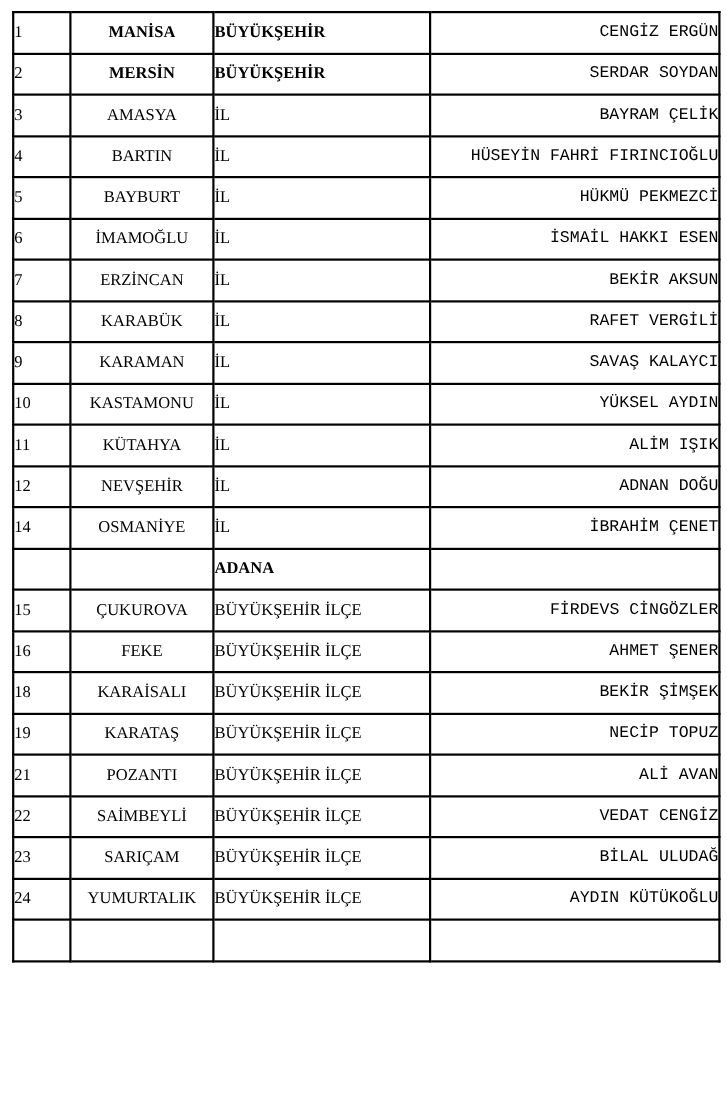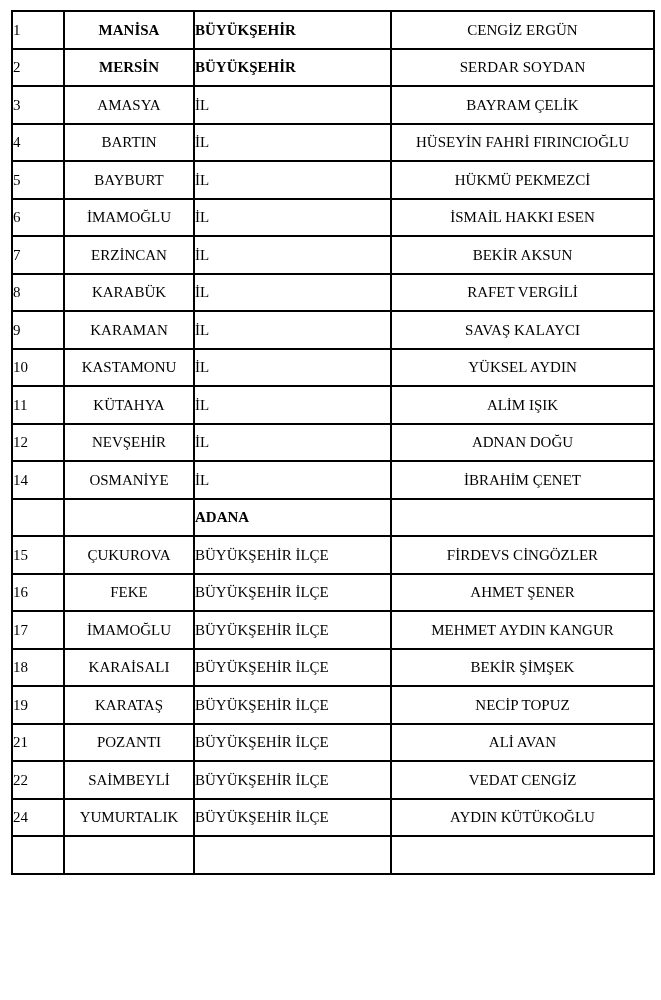--- a/index.html
+++ b/index.html
@@ -31,21 +31,21 @@
     font-size: 15px;
     line-height: 1.1;
     vertical-align: middle;
     white-space: nowrap;
     overflow: hidden;
     padding: 0;
   }
   td.col-no     { padding-left: 7px;  text-align: left; }
   td.col-place  { padding-left: 8px;  text-align: center; }
   td.col-type   { }
-  td.col-person { padding-left: 8px;  text-align: center; }
+  td.col-person { padding-left: 8px;  text-align: right; font-family: Liberation Mono, monospace; }
   td.bold       { font-weight: bold; }
 </style>
 </head>
 <body>
 
 <div class="page">
   <table class="roster-table">
     <colgroup>
       <col style="width:52px">
       <col style="width:130px">
@@ -143,26 +143,20 @@
     <td class="col-type">BÜYÜKŞEHİR İLÇE</td>
     <td class="col-person">FİRDEVS CİNGÖZLER</td>
   </tr>
         <tr>
     <td class="col-no">16</td>
     <td class="col-place">FEKE</td>
     <td class="col-type">BÜYÜKŞEHİR İLÇE</td>
     <td class="col-person">AHMET ŞENER</td>
   </tr>
         <tr>
-    <td class="col-no">17</td>
-    <td class="col-place">İMAMOĞLU</td>
-    <td class="col-type">BÜYÜKŞEHİR İLÇE</td>
-    <td class="col-person">MEHMET AYDIN KANGUR</td>
-  </tr>
-        <tr>
     <td class="col-no">18</td>
     <td class="col-place">KARAİSALI</td>
     <td class="col-type">BÜYÜKŞEHİR İLÇE</td>
     <td class="col-person">BEKİR ŞİMŞEK</td>
   </tr>
         <tr>
     <td class="col-no">19</td>
     <td class="col-place">KARATAŞ</td>
     <td class="col-type">BÜYÜKŞEHİR İLÇE</td>
     <td class="col-person">NECİP TOPUZ</td>
@@ -173,20 +167,26 @@
     <td class="col-type">BÜYÜKŞEHİR İLÇE</td>
     <td class="col-person">ALİ AVAN</td>
   </tr>
         <tr>
     <td class="col-no">22</td>
     <td class="col-place">SAİMBEYLİ</td>
     <td class="col-type">BÜYÜKŞEHİR İLÇE</td>
     <td class="col-person">VEDAT CENGİZ</td>
   </tr>
         <tr>
+    <td class="col-no">23</td>
+    <td class="col-place">SARIÇAM</td>
+    <td class="col-type">BÜYÜKŞEHİR İLÇE</td>
+    <td class="col-person">BİLAL ULUDAĞ</td>
+  </tr>
+        <tr>
     <td class="col-no">24</td>
     <td class="col-place">YUMURTALIK</td>
     <td class="col-type">BÜYÜKŞEHİR İLÇE</td>
     <td class="col-person">AYDIN KÜTÜKOĞLU</td>
   </tr>
         <tr>
     <td class="col-no"></td>
     <td class="col-place"></td>
     <td class="col-type"></td>
     <td class="col-person"></td>

